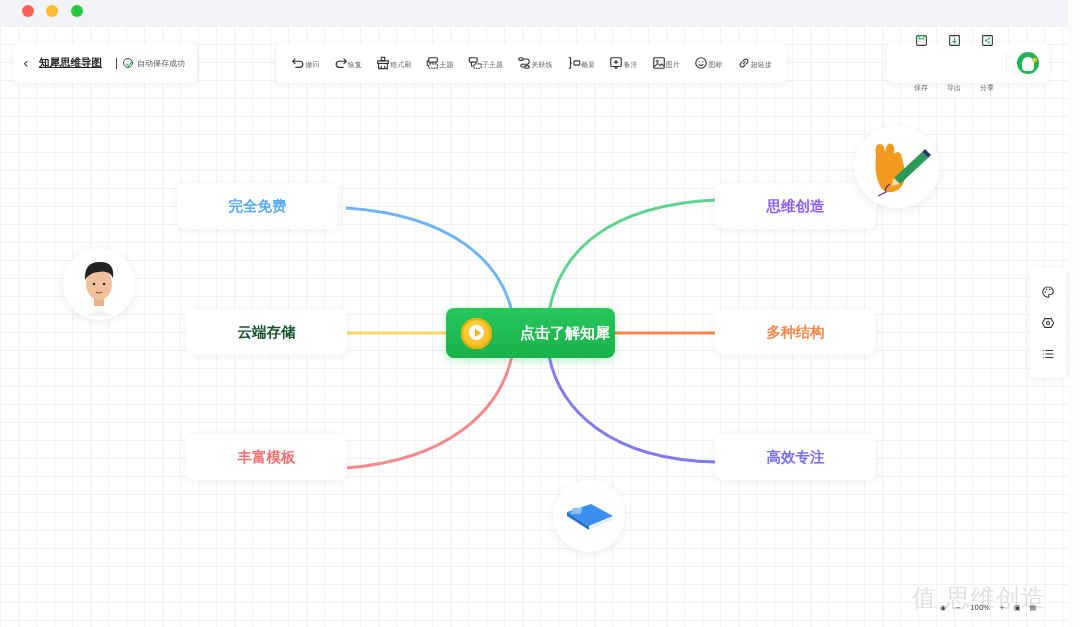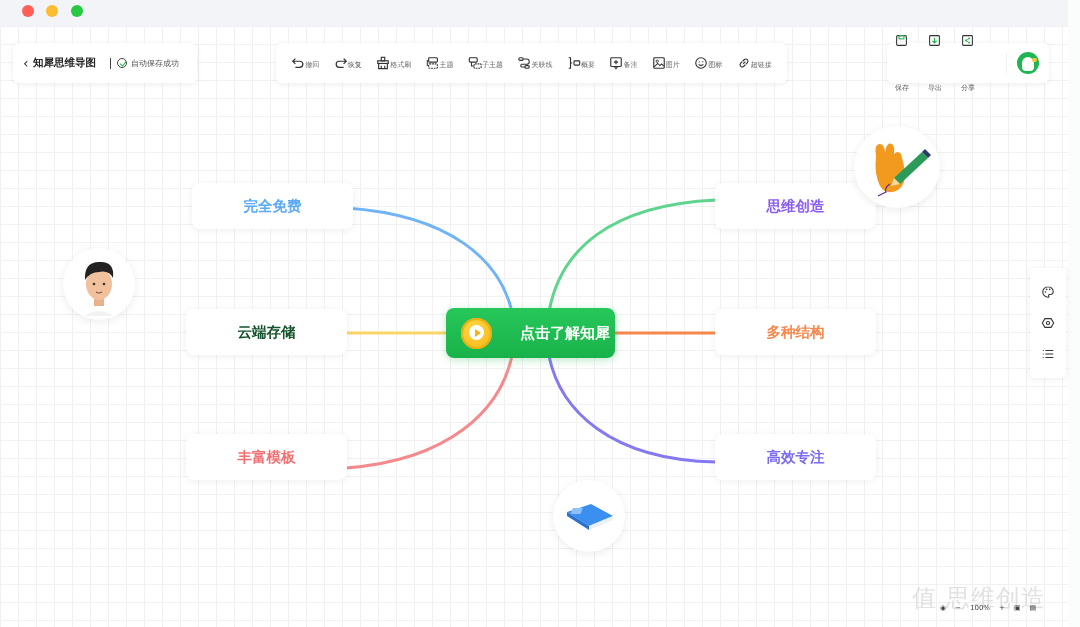--- a/index.html
+++ b/index.html
@@ -25,33 +25,33 @@
     }
     .rightstrip {
       position: absolute; left: 1068px; top: 0; width: 12px; height: 627px; background: #fbfcfc;
     }
     .panel {
       position: absolute; background: #fff; border-radius: 6px;
       box-shadow: 0 1px 6px rgba(0,0,0,0.08);
     }
     .docpanel { left: 13px; top: 43px; width: 184px; height: 40px; display: flex; align-items: center; }
     .back { margin-left: 10px; width: 10px; font-size: 14px; color: #333; cursor: pointer; }
-    .doctitle { font-size: 10.5px; color: #222; font-weight: bold; cursor: pointer; }
+    .doctitle { margin-left: 6px; font-size: 10.5px; color: #222; text-decoration: underline; font-weight: bold; cursor: pointer; }
     .sep { margin-left: 14px; width: 1px; height: 11px; background: #444; }
     .savestat { margin-left: 6px; display: flex; align-items: center; font-size: 8px; color: #555; }
     .check { width: 10px; height: 10px; border: 1px solid #444; border-radius: 50%; margin-right: 4px; position: relative; }
     .check::after { content: ""; position: absolute; left: 2.5px; top: 1px; width: 3px; height: 5px; border-right: 1.2px solid #1cb552; border-bottom: 1.2px solid #1cb552; transform: rotate(40deg); }
 
     .toolbar { left: 276px; top: 43px; width: 511px; height: 40px; display: flex; align-items: center; justify-content: space-around; padding: 0 8px; }
     .tool { display: flex; flex-direction: row; align-items: center; cursor: pointer; min-width: 28px; }
     .tool svg { width: 14px; height: 14px; }
     .tool .lbl { font-size: 7px; color: #666; margin-top: 3px; white-space: nowrap; }
 
     .rightpanel { left: 887px; top: 43px; width: 162px; height: 40px; display: flex; align-items: center; }
-    .rtool { display: flex; flex-direction: column; align-items: flex-start; width: 33px; cursor: pointer; gap: 33px; }
+    .rtool { display: flex; flex-direction: column; align-items: flex-end; width: 33px; cursor: pointer; gap: 33px; }
     .rtool svg { width: 13px; height: 13px; }
     .rtool .lbl { font-size: 7px; color: #666; margin-top: 3px; }
     .rsep { width: 1px; height: 20px; background: #eee; margin-left: 12px; margin-right: 10px; }
     .logo { width: 22px; height: 22px; border-radius: 50%; background: #1fb553; position: relative; cursor: pointer; }
     .logo::before { content: ""; position: absolute; left: 5px; top: 5px; width: 12px; height: 14px; background: #fff; border-radius: 6px 6px 4px 4px; }
     .logo::after { content: ""; position: absolute; right: 2px; top: 6px; width: 5px; height: 4px; background: #f8c936; border-radius: 2px; }
 
     .sidepanel { left: 1030px; top: 268px; width: 36px; height: 110px; display: flex; flex-direction: column; align-items: center; justify-content: space-around; padding: 8px 0; border-radius: 4px; }
     .sidepanel svg { width: 14px; height: 14px; cursor: pointer; }
 
@@ -240,21 +240,21 @@
     </svg>
   <svg viewBox="0 0 16 16">
       <path d="M4.5 3 H11.5 L14.5 8 L11.5 13 H4.5 L1.5 8 Z" stroke="#333" stroke-width="1.2" fill="none"></path>
       <circle cx="8" cy="8" r="1.8" stroke="#333" stroke-width="1.2" fill="none"></circle>
     </svg>
   <svg viewBox="0 0 16 16">
       <path d="M2 4 H3 M2 8 H3 M2 12 H3 M5 4 H14 M5 8 H14 M5 12 H14" stroke="#333" stroke-width="1.3" fill="none"></path>
     </svg>
 </div>
 
-<div class="node" style="left:192px;top:183px;color:#5aaaf5">完全免费</div>
+<div class="node" style="left:177px;top:183px;color:#5aaaf5">完全免费</div>
 <div class="node" style="left:186px;top:309px;color:#14532d">云端存储</div>
 <div class="node" style="left:186px;top:434px;color:#f26f73">丰富模板</div>
 <div class="node" style="left:715px;top:183px;color:#8b5cf6">思维创造</div>
 <div class="node" style="left:715px;top:309px;color:#f5874a">多种结构</div>
 <div class="node" style="left:715px;top:434px;color:#7a6cf0">高效专注</div>
 
 <div class="root">
   <span class="play"></span>
   <span class="roottext">点击了解知犀</span>
 </div>

